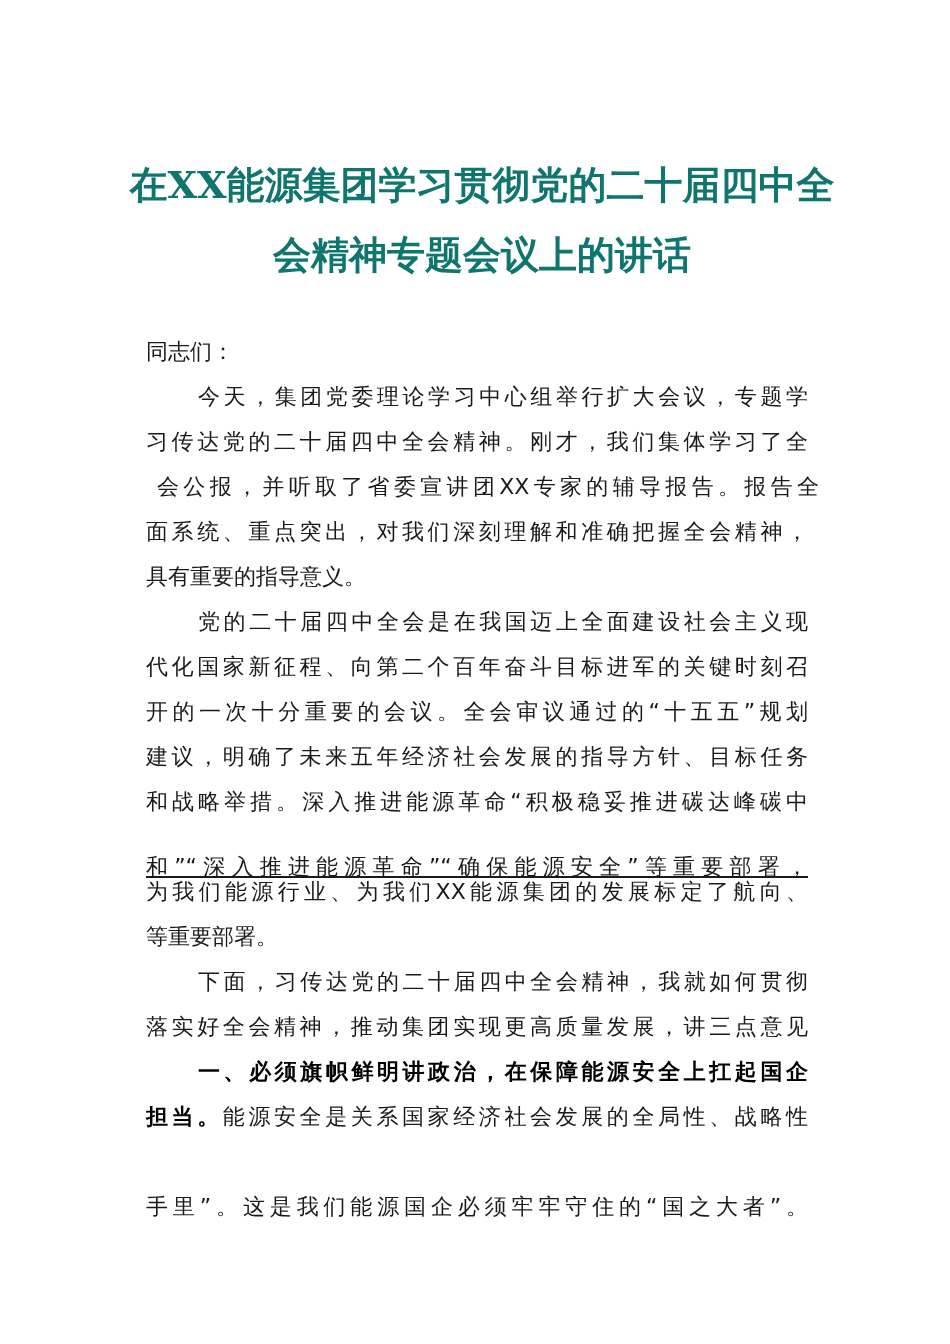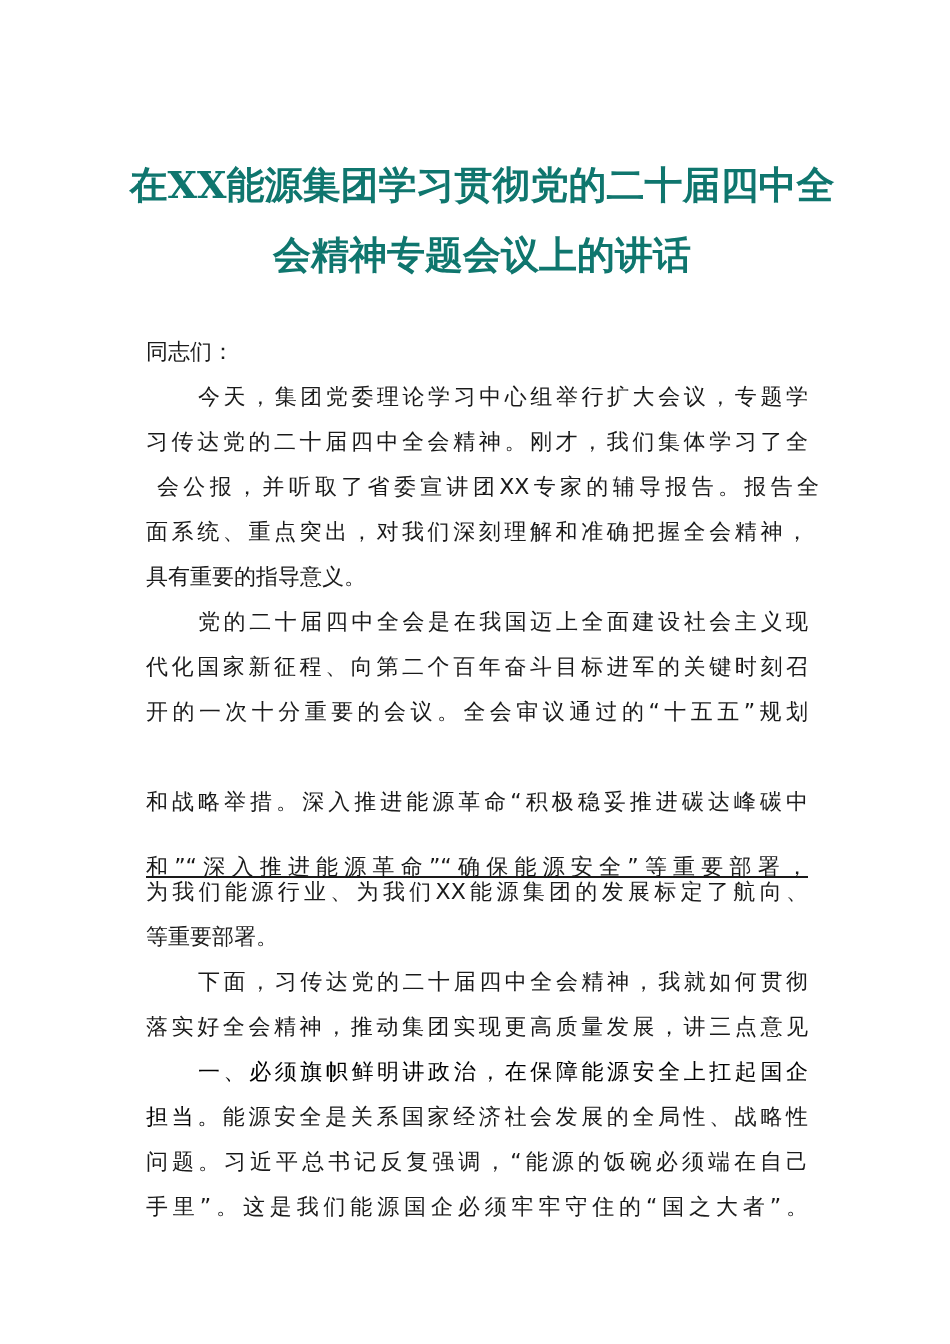--- a/index.html
+++ b/index.html
@@ -50,21 +50,21 @@
       color: #1a1a1a;
     }
     .line.last {
       text-align-last: left;
     }
     .line.indent {
       padding-left: 52px;
       width: 610px;
     }
     .heading-bold {
-      font-weight: normal;
+      font-weight: bold;
       color: #000000;
     }
   </style>
 </head>
 <body>
 
 <div class="page">
 
   <div class="title-line" style="top:161px;">在XX能源集团学习贯彻党的二十届四中全</div>
   <div class="title-line" style="top:231px;">会精神专题会议上的讲话</div>
@@ -73,26 +73,26 @@
 
   <div class="line indent" style="top:374px;">今天，集团党委理论学习中心组举行扩大会议，专题学</div>
   <div class="line" style="top:419px;">习传达党的二十届四中全会精神。刚才，我们集体学习了全</div>
   <div class="line" style="top:464px;margin-left:11px;">会公报，并听取了省委宣讲团XX专家的辅导报告。报告全</div>
   <div class="line" style="top:509px;">面系统、重点突出，对我们深刻理解和准确把握全会精神，</div>
   <div class="line last" style="top:554px;">具有重要的指导意义。</div>
 
   <div class="line indent" style="top:599px;">党的二十届四中全会是在我国迈上全面建设社会主义现</div>
   <div class="line" style="top:644px;">代化国家新征程、向第二个百年奋斗目标进军的关键时刻召</div>
   <div class="line" style="top:689px;">开的一次十分重要的会议。全会审议通过的“十五五”规划</div>
+  <div class="line" style="top:734px;">建议，明确了未来五年经济社会发展的指导方针、目标任务</div>
   <div class="line" style="top:779px;">和战略举措。深入推进能源革命“积极稳妥推进碳达峰碳中</div>
   <div class="line" style="top:844px;text-decoration:underline;">和”“深入推进能源革命”“确保能源安全”等重要部署，</div>
   <div class="line" style="top:869px;">为我们能源行业、为我们XX能源集团的发展标定了航向、</div>
   <div class="line last" style="top:914px;">等重要部署。</div>
 
   <div class="line indent" style="top:959px;">下面，习传达党的二十届四中全会精神，我就如何贯彻</div>
   <div class="line" style="top:1004px;">落实好全会精神，推动集团实现更高质量发展，讲三点意见</div>
 
   <div class="line indent heading-bold" style="top:1049px;">一、必须旗帜鲜明讲政治，在保障能源安全上扛起国企</div>
   <div class="line" style="top:1094px;"><span class="heading-bold">担当。</span><span>能源安全是关系国家经济社会发展的全局性、战略性</span></div>
-  <div class="line" style="top:1139px;">问题。习近平总书记反复强调，“能源的饭碗必须端在自己</div>
   <div class="line" style="top:1184px;">手里”。这是我们能源国企必须牢牢守住的“国之大者”。</div>
 
 </div>
 
 </body></html>

